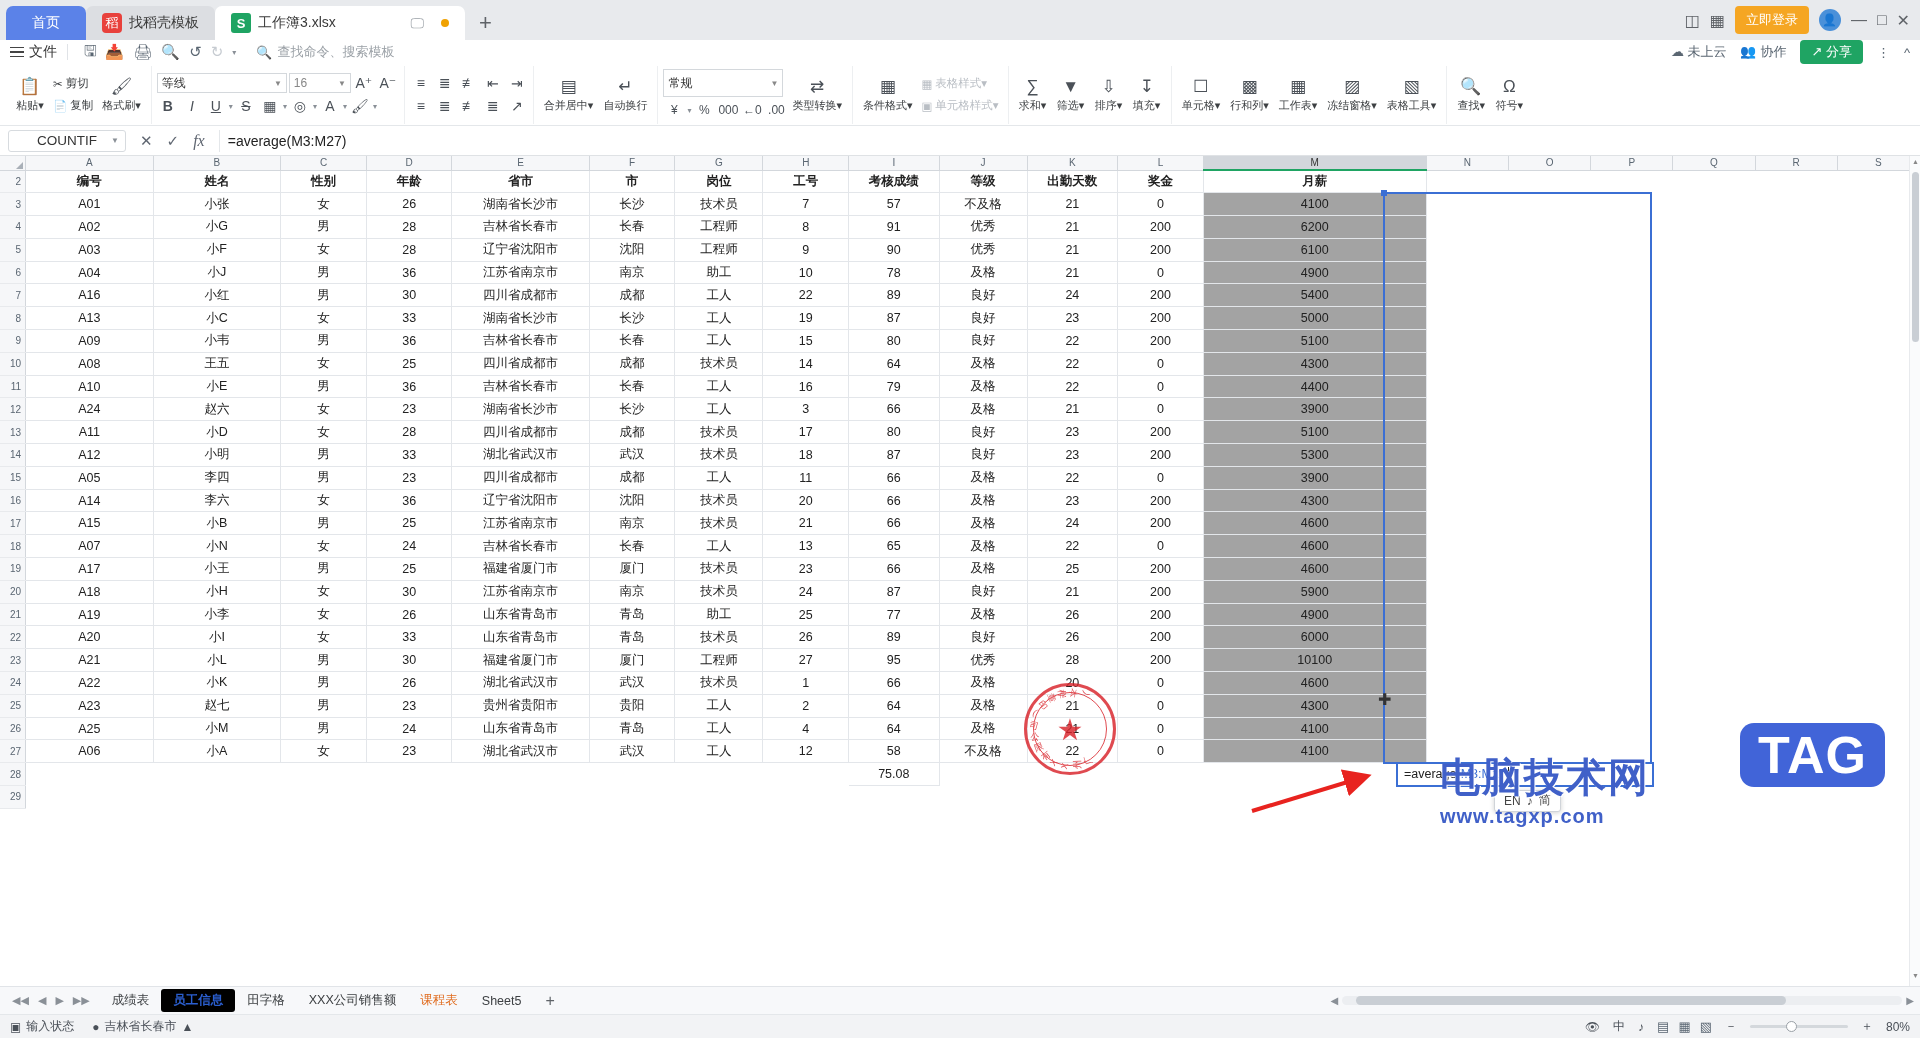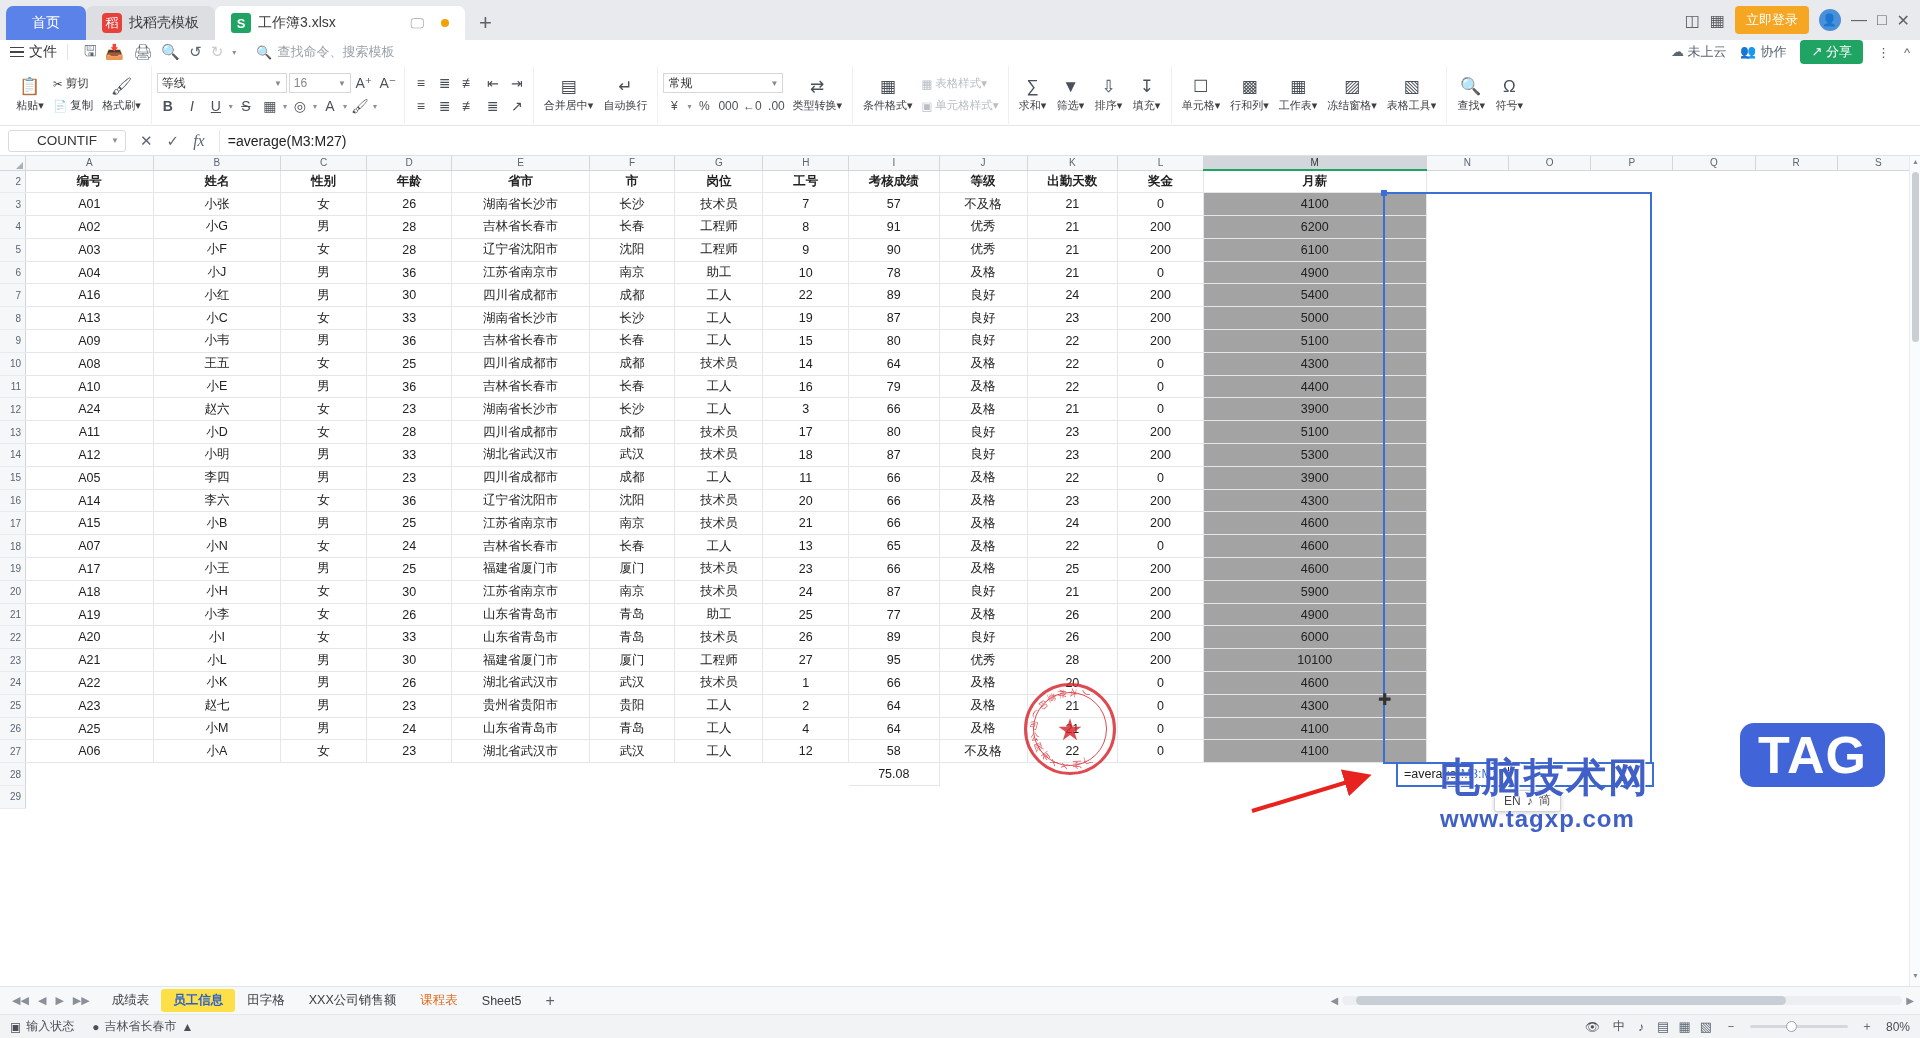--- a/index.html
+++ b/index.html
@@ -61,21 +61,21 @@
   .irow { display:flex; align-items:center; gap:2px; }
   .ibtn { font-size:14px; color:#4b5158; width:22px; height:20px;
           display:flex;align-items:center;justify-content:center; }
   .ibtn.sm { font-size:12px; }
   .fontsel { width:130px;height:20px;border:1px solid #d4d8dc;background:#fff;font-size:12px;
              display:flex;align-items:center;padding:0 4px;color:#333; }
   .fontsel .cv { font-size:8px;margin-left:auto;color:#888; }
   .sizesel { width:62px;height:20px;border:1px solid #d4d8dc;background:#fff;font-size:12px;
              display:flex;align-items:center;padding:0 4px;color:#888; }
   .sizesel .cv { font-size:8px;margin-left:auto;color:#888; }
-  .numfmt { width:120px;height:20px;border:1px solid #d4d8dc;background:#fff;font-size:12px;
+  .numfmt { width:120px;height:28px;border:1px solid #d4d8dc;background:#fff;font-size:12px;
             display:flex;align-items:center;padding:0 4px;color:#333; }
   .numfmt .cv { font-size:8px;margin-left:auto;color:#888; }
   .caret { font-size:8px; color:#8a9097; }
 
   
   .fbar { height:30px; background:#fff; display:flex; align-items:center;
           border-bottom:1px solid #dfe2e5; padding-left:8px; }
   .namebox { width:118px;height:22px;border:1px solid #d7dbdf;border-radius:3px;background:#fff;
              display:flex;align-items:center;justify-content:center;position:relative;font-size:13.5px;color:#333; }
   .namebox .cv { position:absolute; right:6px; font-size:8px; color:#8a9097; }
@@ -122,38 +122,38 @@
   .stamp .ring { position:absolute; inset:6px; border-radius:50%; border:1px solid #d9232a;
                  color:#d9232a; font-size:8px; }
   .stamp .ctext { position:absolute; width:100%;height:100%; }
   .stamp .ctext span { position:absolute; left:50%; top:50%; font-size:9px; color:#d9232a;
                        transform-origin:0 0; }
 
   .redarrow { position:absolute; }
   .wm { position:absolute; }
   .wm-main { font-size:40px; font-weight:bold; color:#4060c8; letter-spacing:2px;
              text-shadow:1px 1px 0 #fff; }
-  .wm-sub { font-size:24px; font-weight:bold; color:#4060c8; letter-spacing:1px; }
+  .wm-sub { font-size:20px; font-weight:bold; color:#4060c8; letter-spacing:1px; }
   .wm-tag { position:absolute; background:#4164d8; color:#fff; font-size:52px; font-weight:bold;
             border-radius:14px; padding:2px 18px; letter-spacing:1px; }
   .cursor-x { position:absolute; color:#333; font-size:16px; }
 
   .vscroll { position:absolute; right:0; top:0; width:11px; bottom:0; background:#fafbfc;
              border-left:1px solid #e8eaed; }
   .vscroll .thumb { position:absolute; top:16px; left:2px; width:7px; height:170px;
                     background:#c9ced4; border-radius:4px; }
   .vscroll .arr { position:absolute; left:0; width:11px; height:12px; text-align:center;
                   font-size:7px; color:#888; }
 
   
   .sheetbar { height:28px; background:#f7f8fa; display:flex; align-items:center;
               border-top:1px solid #e1e4e8; padding-left:8px; }
   .navarrows { display:flex; gap:9px; color:#8a9097; font-size:11px; padding:0 10px 0 4px; }
   .stab { font-size:12.5px; color:#3d4043; padding:3px 12px; border-radius:3px; }
-  .stab.active { background:#fde047; color:#2b5fd0; font-weight:bold; }
+  .stab.active { background:#000000; color:#2b5fd0; font-weight:bold; }
   .stab.orange { color:#e06c1f; }
   .stab-plus { font-size:16px; color:#5f6368; padding:0 12px; }
   .sheetbar-right { margin-left:auto; display:flex; align-items:center; gap:4px; padding-right:6px; }
   .hscroll { width:560px;height:9px;background:#eceef1;border-radius:5px;position:relative; }
   .hscroll .thumb { position:absolute;left:14px;top:0;width:430px;height:9px;background:#c9ced4;border-radius:5px; }
 
   .statusbar { height:24px; background:#f2f3f5; display:flex; align-items:center;
                padding:0 10px; font-size:12px; color:#4a5058; border-top:1px solid #e4e7ea; }
   .sb-item { display:flex; align-items:center; gap:5px; margin-right:18px; }
   .statusbar-right { margin-left:auto; display:flex; align-items:center; gap:13px; }

